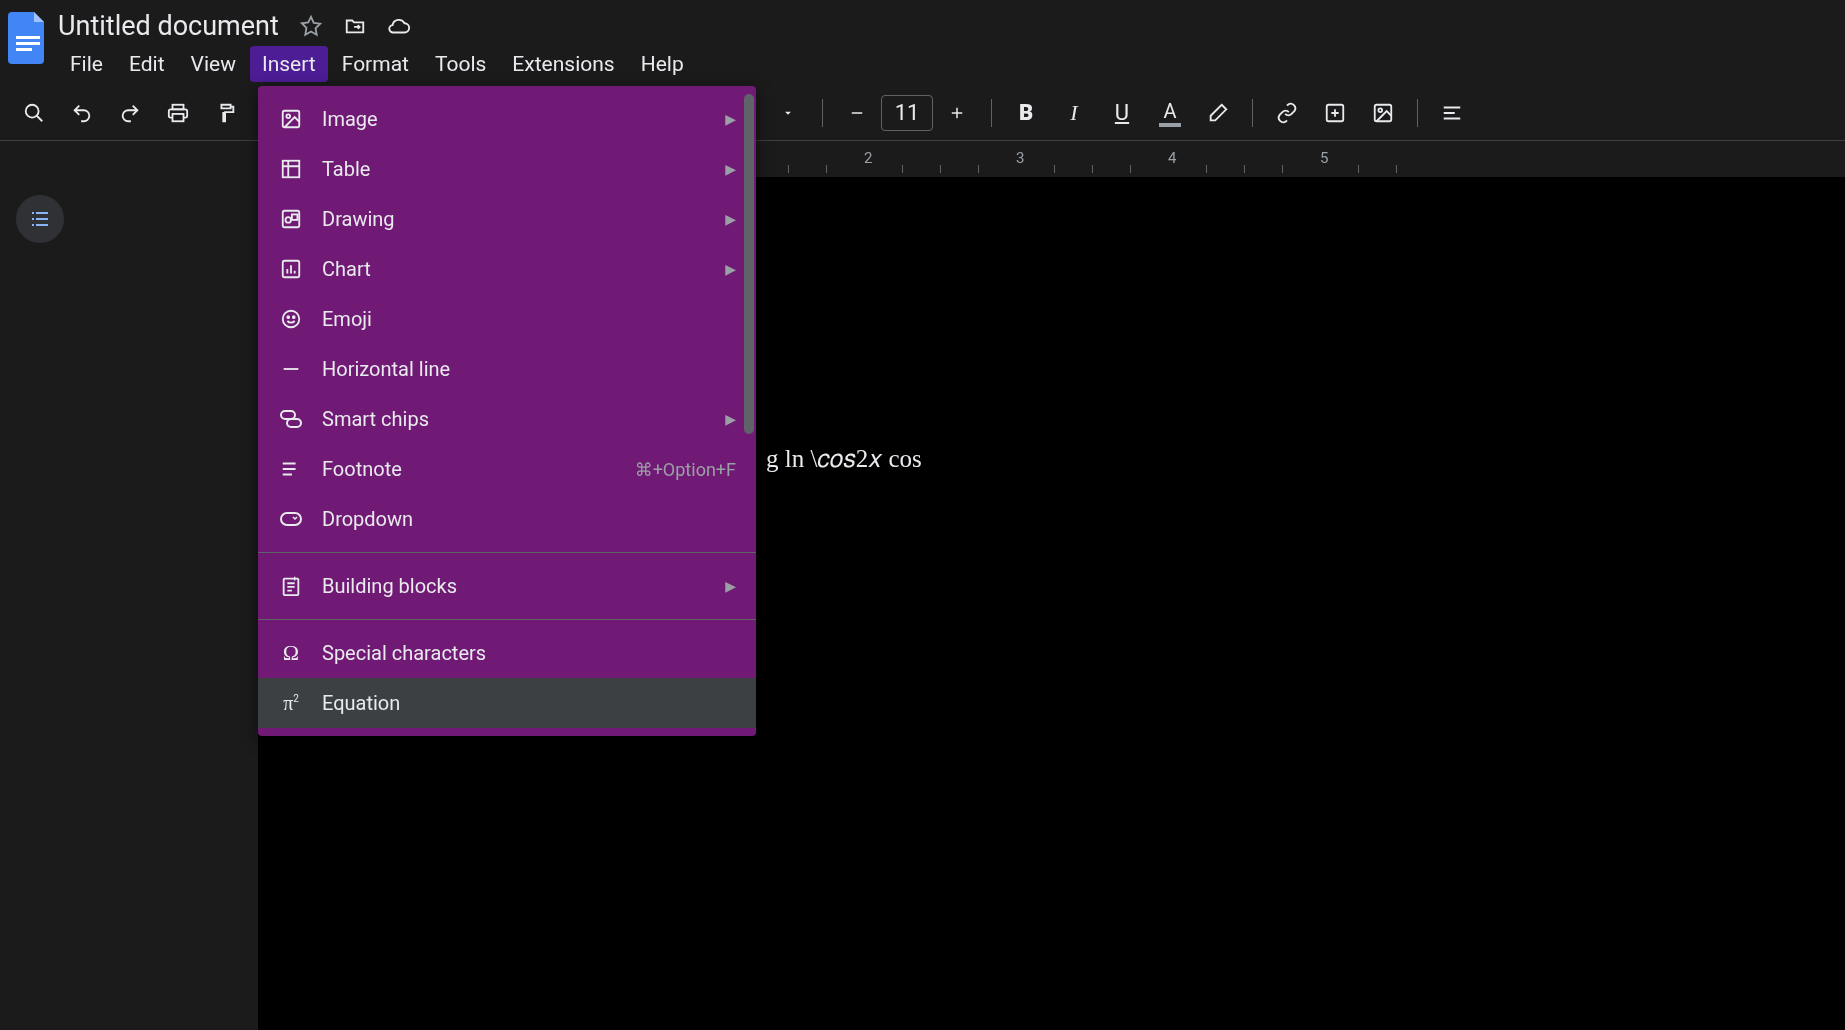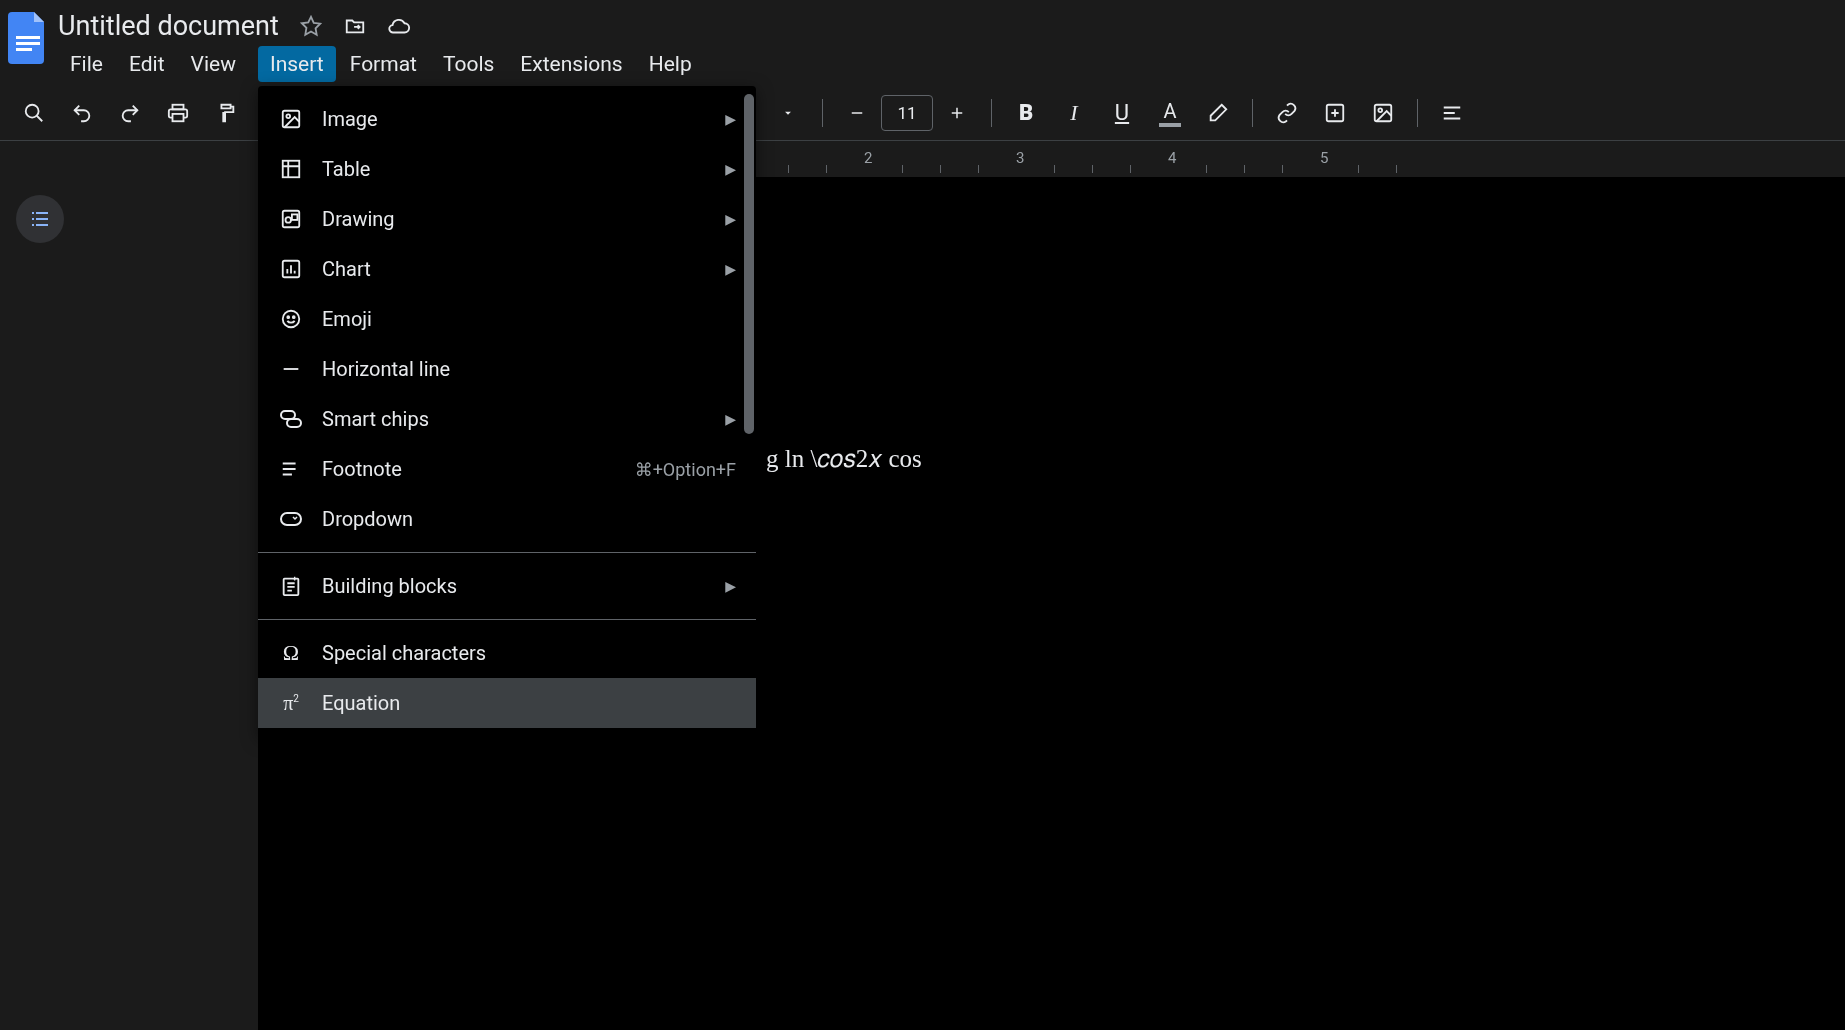--- a/index.html
+++ b/index.html
@@ -7,45 +7,45 @@
 
 
 .header { display:flex; align-items:flex-start; padding:6px 16px 0 8px; height:85px; }
 .docs-logo { width:40px; height:52px; margin-top:6px; margin-right:10px; display:flex; align-items:center; justify-content:center; }
 .title-area { display:flex; flex-direction:column; }
 .title-row { display:flex; align-items:center; gap:20px; height:40px; }
 .doc-title { font-size:27px; font-weight:400; color:#e8eaed; }
 .title-icon { width:24px; height:24px; color:#9aa0a6; display:flex; align-items:center; justify-content:center; }
 .menubar { display:flex; gap:2px; height:36px; align-items:center; }
 .menu-item { padding:6px 12px; font-size:21px; color:#e8eaed; border-radius:4px; cursor:pointer; }
-.menu-item.active { background:#0369a1;margin-left:8px; }
+.menu-item.active { background:#4c1d95; }
 
 
 .toolbar-row { display:flex; align-items:center; height:56px; padding:0 12px; background:#1b1b1b; border-bottom:1px solid #3c4043; gap:4px; }
 .tb-btn { width:44px; height:44px; display:flex; align-items:center; justify-content:center; color:#e8eaed; border-radius:6px; cursor:pointer; }
 .tb-sep { width:1px; height:28px; background:#5f6368; margin:0 8px; }
 .tb-group { display:flex; align-items:center; gap:2px; }
-.font-size-box { border:1px solid #5f6368; border-radius:4px; width:52px; height:36px; display:flex; align-items:center; justify-content:center; font-size:17px; }
+.font-size-box { border:1px solid #5f6368; border-radius:4px; width:52px; height:36px; display:flex; align-items:center; justify-content:center; font-size:22px; }
 .toolbar-spacer { width:510px; }
 
 
 .ruler-row { height:36px; display:flex; align-items:center; position:relative; }
 .ruler { position:absolute; left:768px; right:0; height:36px; display:flex; align-items:center; color:#9aa0a6; font-size:16px; }
 .ruler-mark { position:absolute; top:8px; font-size:15px; }
 .ruler-tick { position:absolute; top:24px; width:1px; height:8px; background:#5f6368; }
 
 
 .body-row { display:flex; height:calc(100% - 177px); }
 .left-gutter { width:80px; padding-top:18px; display:flex; justify-content:center; }
 .outline-btn { width:48px; height:48px; border-radius:24px; background:#303134; display:flex; align-items:center; justify-content:center; cursor:pointer; }
 .doc-area { flex:1; background:#000; position:relative; margin-left:178px; }
 .equation-text { position:absolute; left:508px; top:268px; color:#e8eaed; font-size:25px; font-family:"Cambria Math",Georgia,serif; }
 
 
-.dropdown { position:absolute; left:258px; top:86px; width:498px; background:#000000; border-radius:4px; box-shadow:0 4px 16px rgba(0,0,0,.5); z-index:100; padding:8px 0; }
+.dropdown { position:absolute; left:258px; top:86px; width:498px; background:#701a75; border-radius:4px; box-shadow:0 4px 16px rgba(0,0,0,.5); z-index:100; padding:8px 0; }
 .dd-item { display:flex; align-items:center; height:50px; padding:0 20px; cursor:pointer; font-size:20px; color:#e8eaed; }
 .dd-item.hover { background:#3c4043; }
 .dd-item .dd-icon { width:26px; height:26px; margin-right:18px; display:flex; align-items:center; justify-content:center; color:#e8eaed; }
 .dd-item .dd-label { flex:1; }
 .dd-item .dd-arrow { color:#9aa0a6; font-size:14px; }
 .dd-item .dd-short { color:#9aa0a6; font-size:18px; }
 .dd-badge { background:#1a73e8; color:#fff; font-size:17px; padding:4px 14px; border-radius:14px; }
 .dd-divider { height:1px; background:#5f6368; margin:8px 0; }
 .dd-scrollbar { position:absolute; right:2px; top:8px; width:10px; height:340px; background:#5f6368; border-radius:5px; }
 

